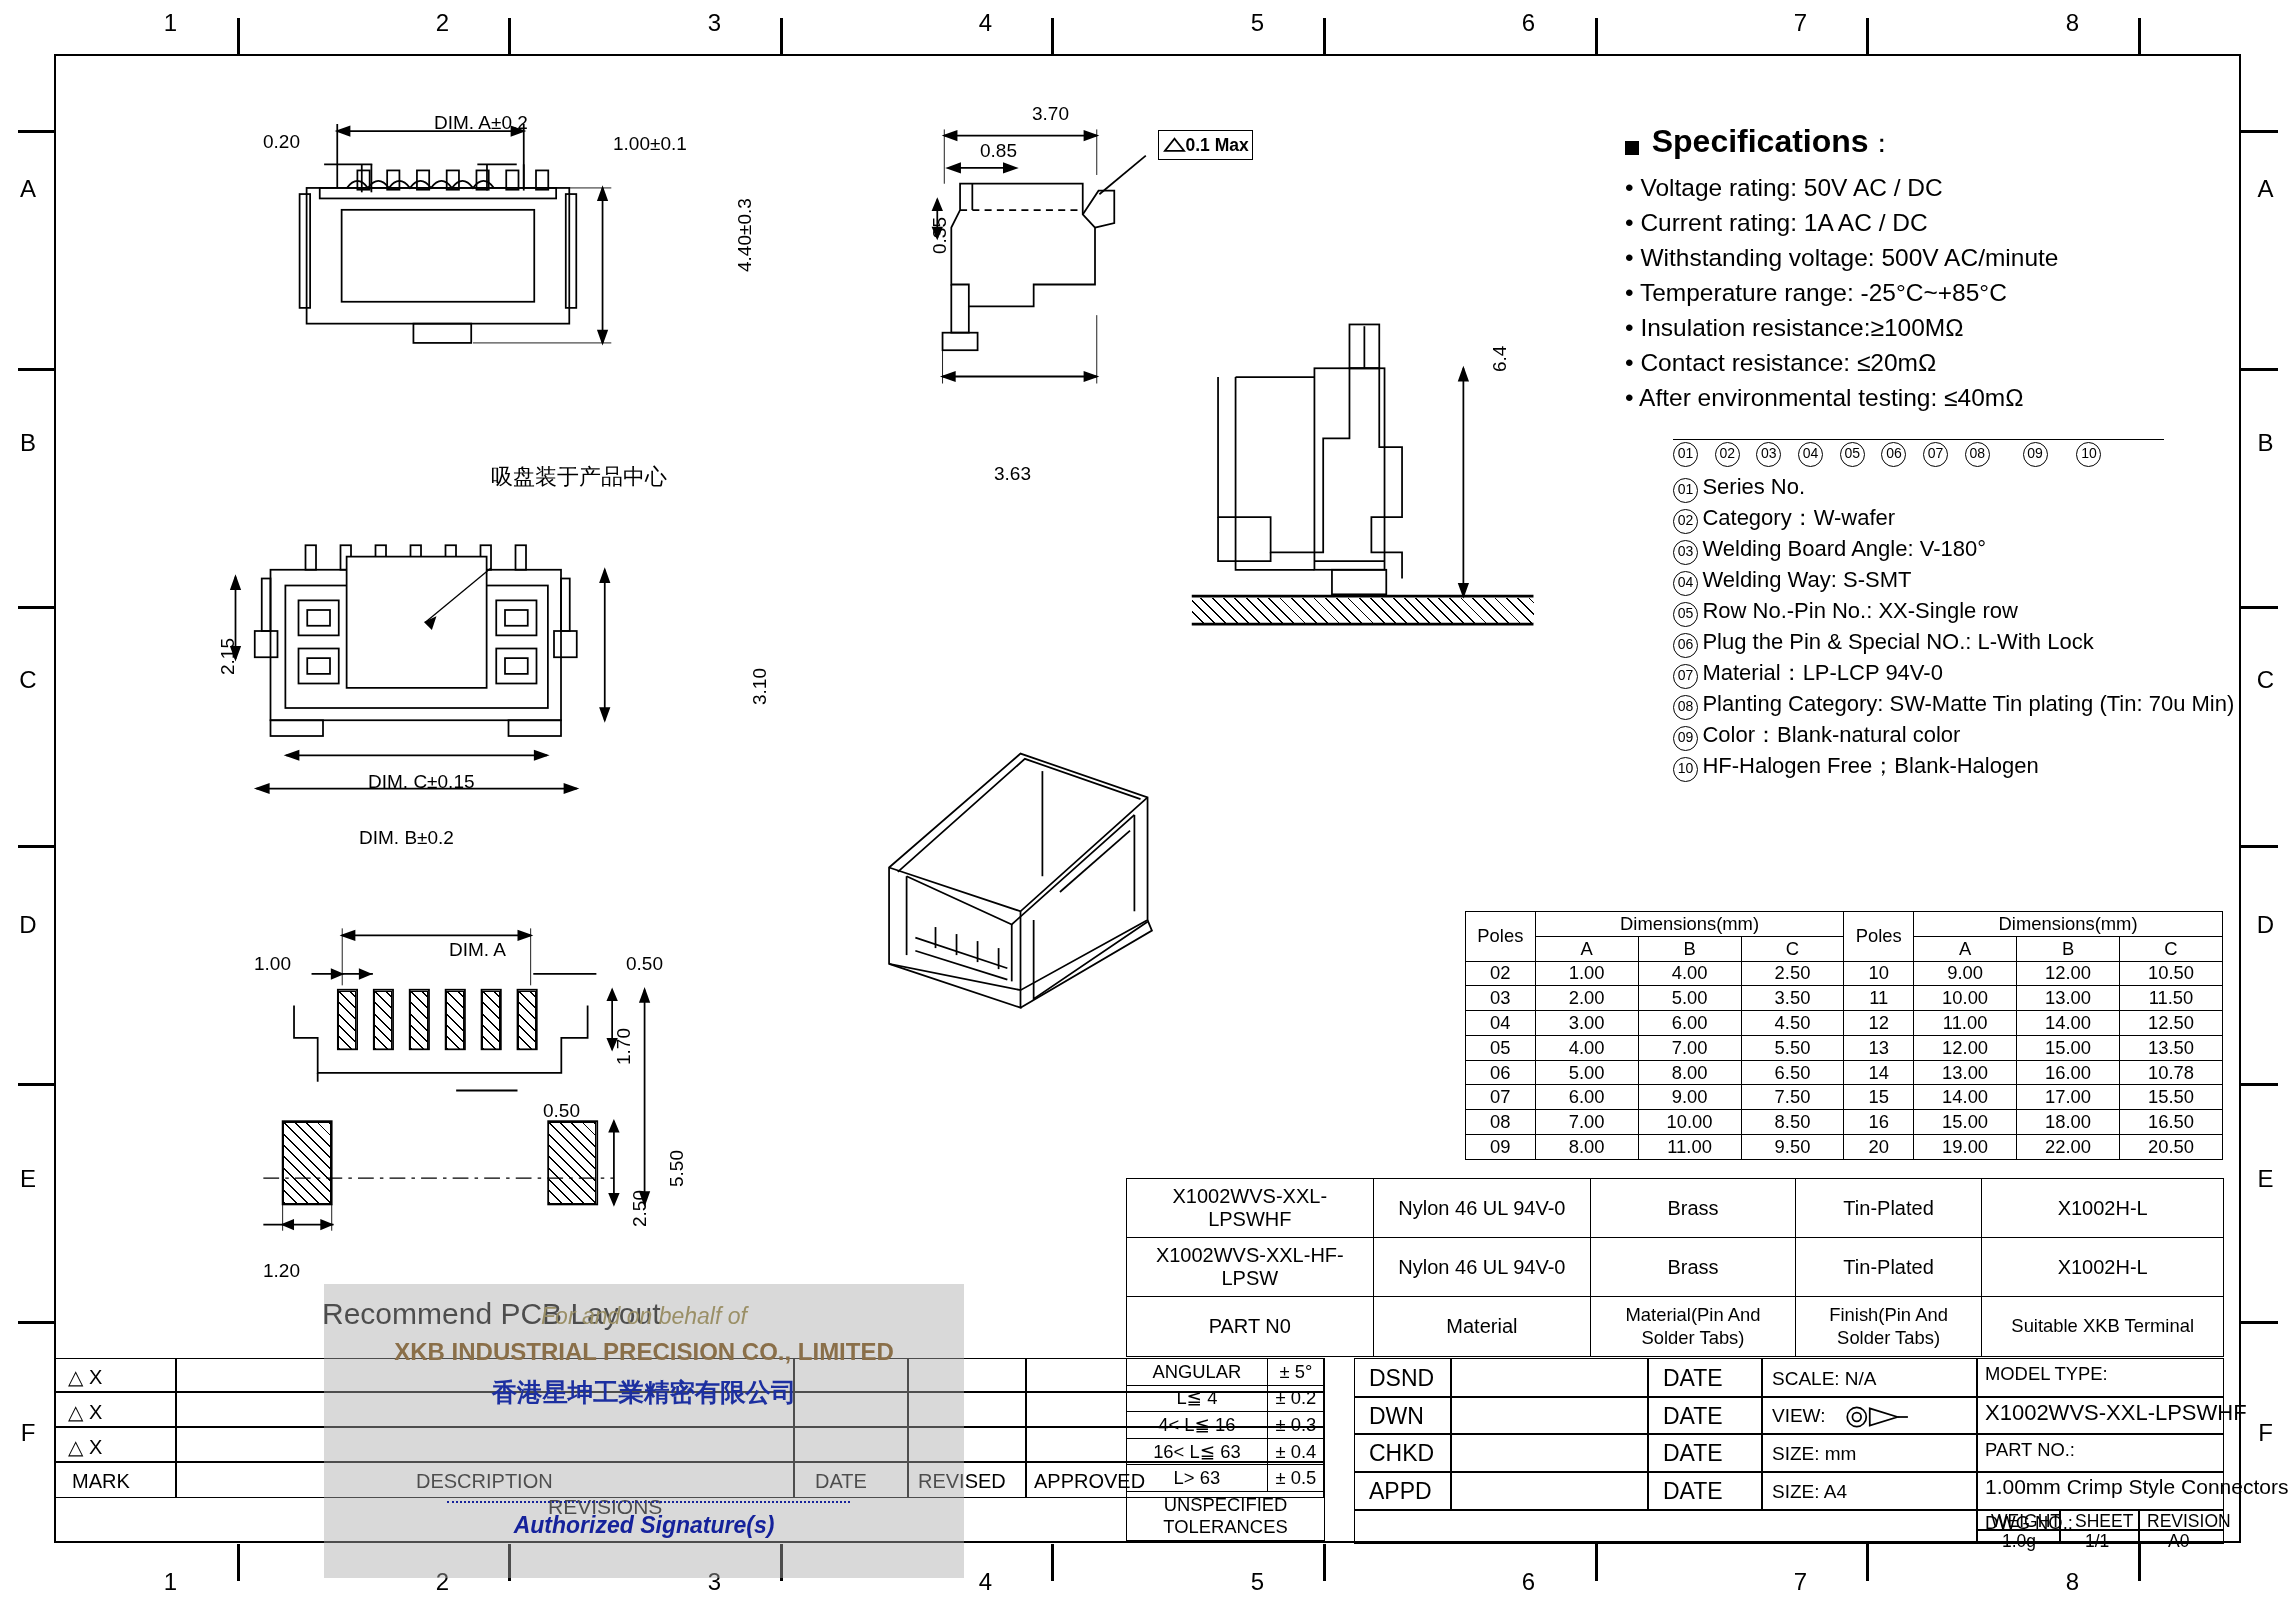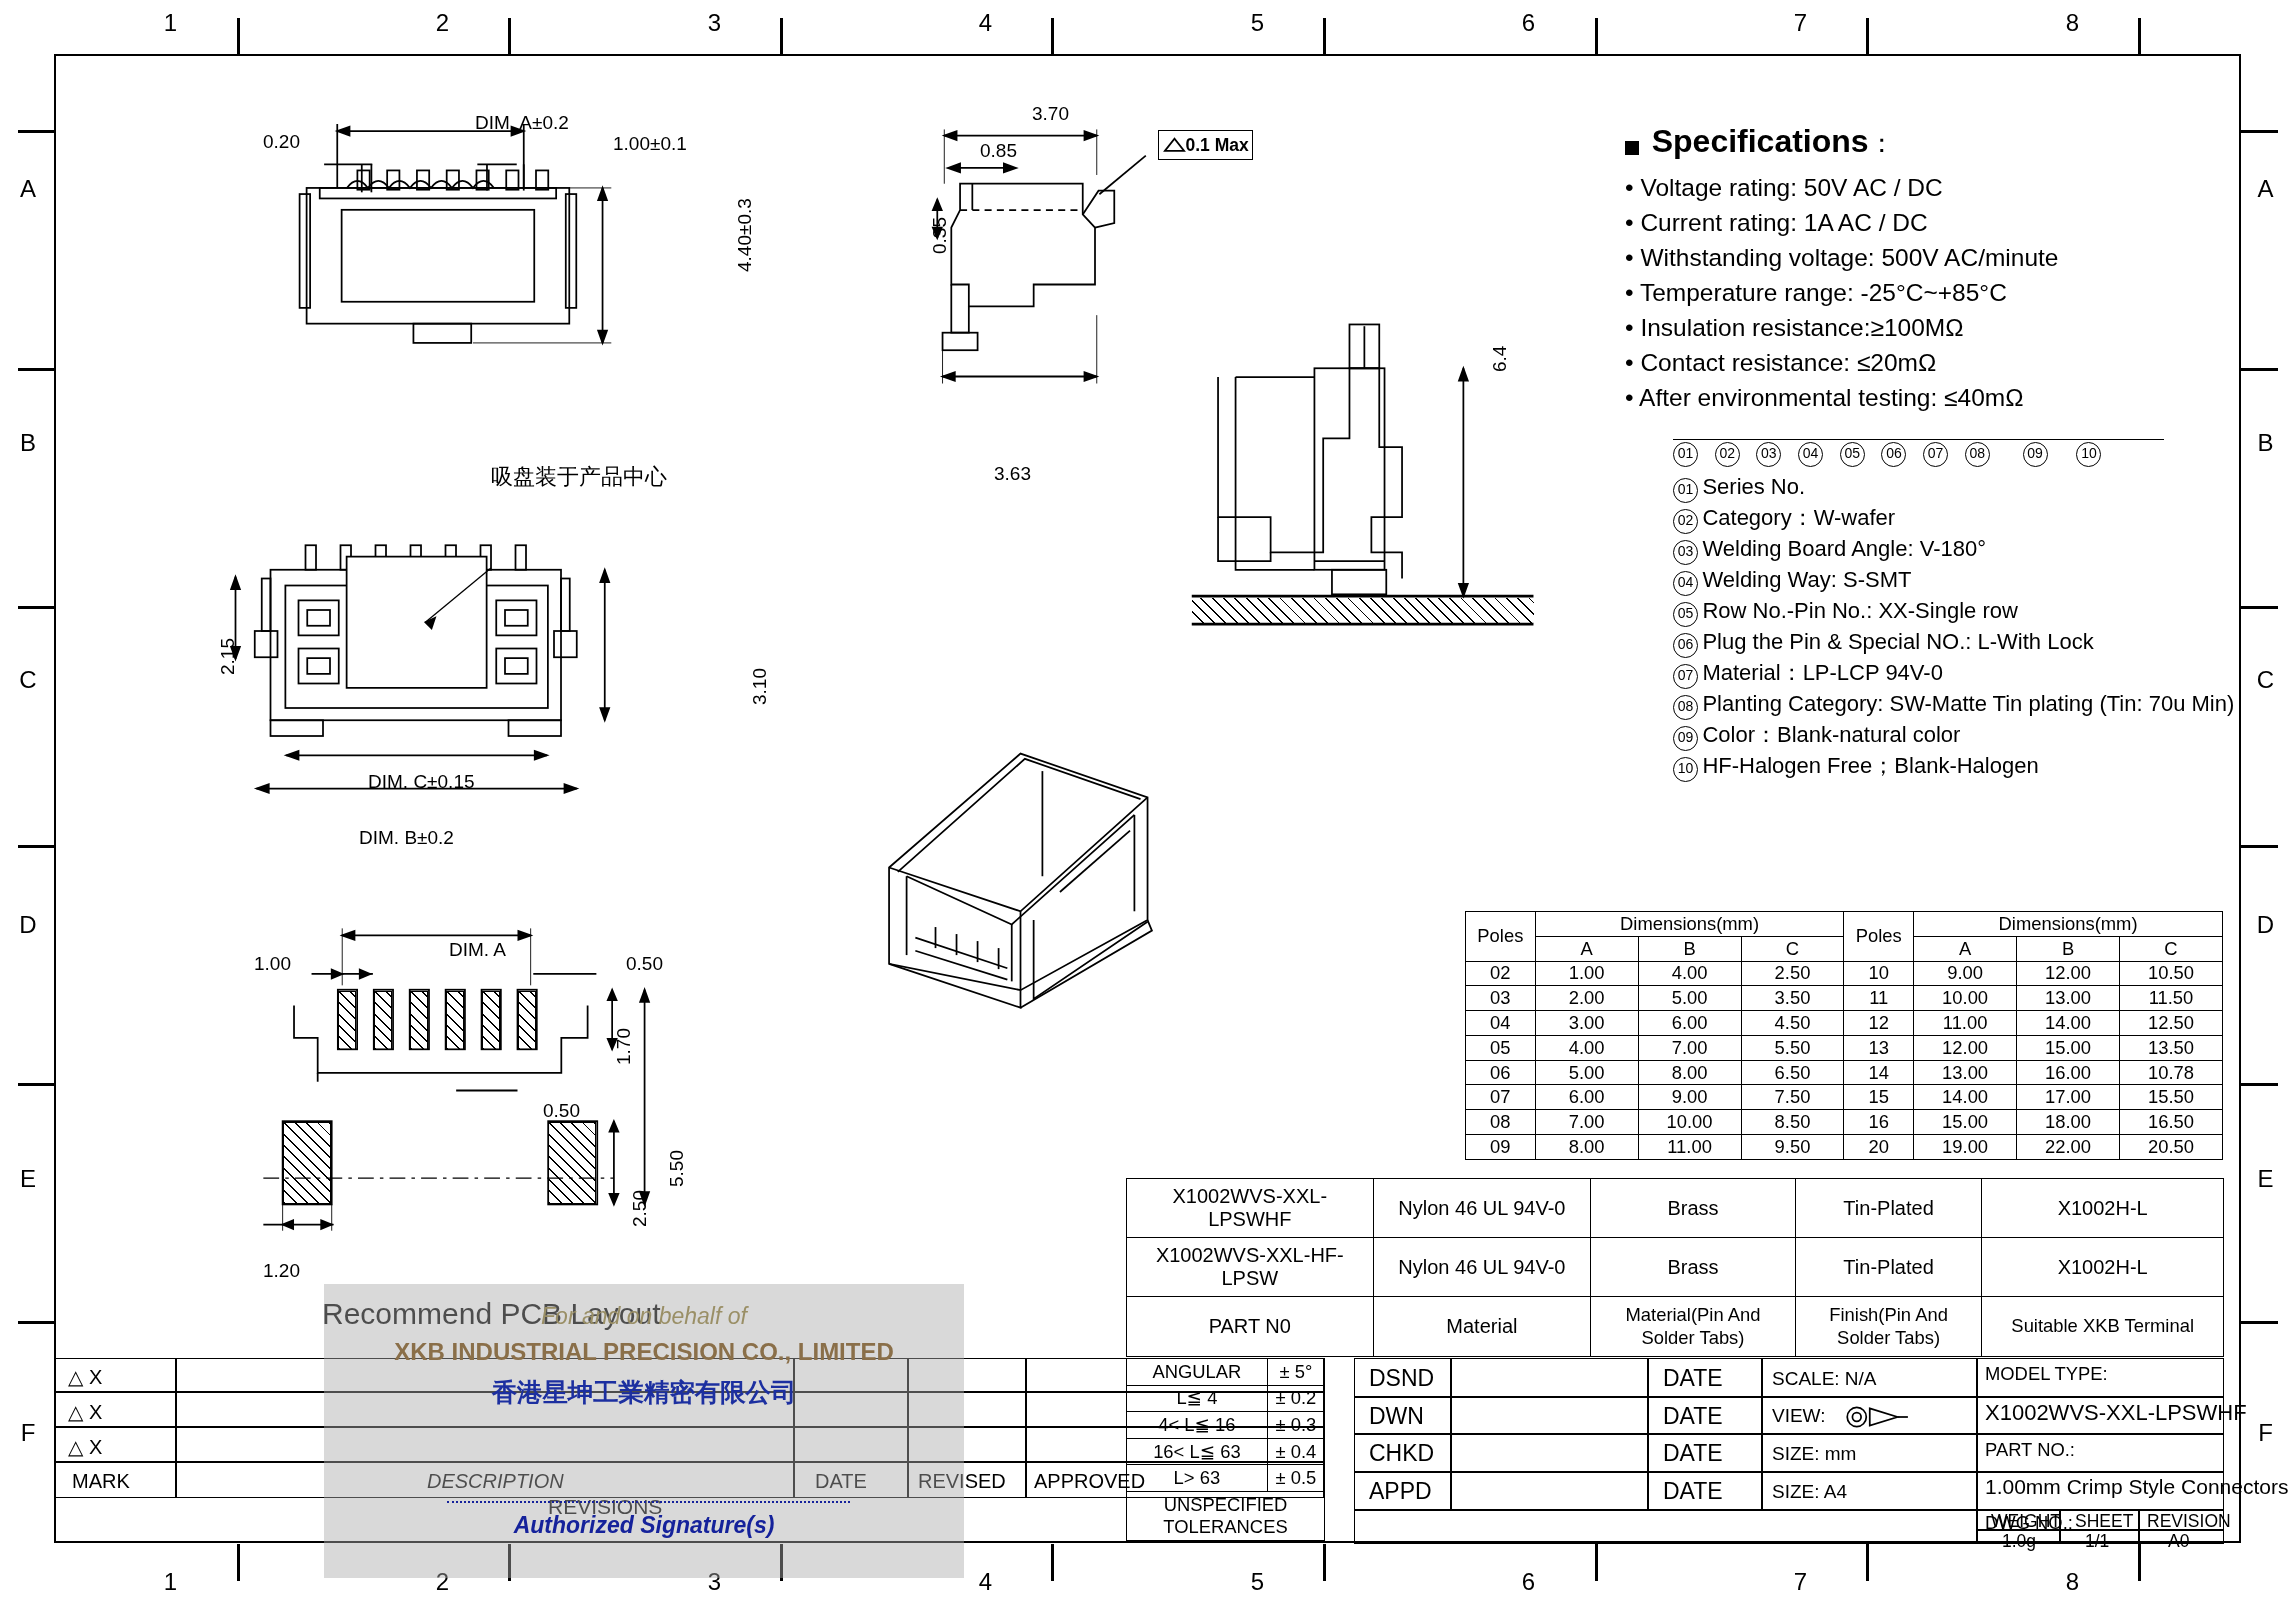--- a/index.html
+++ b/index.html
@@ -133,21 +133,21 @@
 
       <rect x="222" y="260" width="66" height="22"></rect>
 
       <line x1="438" y1="105" x2="438" y2="282"></line>
       <polygon points="438,105 433,119 443,119" fill="#000"></polygon>
       <polygon points="438,282 433,268 443,268" fill="#000"></polygon>
       <line x1="400" y1="105" x2="448" y2="105" stroke-width="1"></line>
       <line x1="290" y1="282" x2="448" y2="282" stroke-width="1"></line>
     </g>
   </svg>
-  <div class="dim" style="left:434px;top:112px;margin-left:41px;">DIM.  A±0.2</div>
+  <div class="dim" style="left:434px;top:112px;">DIM.  A±0.2</div>
   <div class="dim" style="left:263px;top:131px;">0.20</div>
   <div class="dim" style="left:613px;top:133px;">1.00±0.1</div>
   <div class="dim" style="left:734px;top:272px;transform:rotate(-90deg);transform-origin:left top;">4.40±0.3</div>
 
   <svg width="368" height="377" style="left:911px;top:96px;" viewBox="0 0 420 430">
     <g stroke="#000" fill="none" stroke-width="2">
 
       <line x1="38" y1="45" x2="212" y2="45"></line>
       <polygon points="38,45 52,40 52,50" fill="#000"></polygon>
       <polygon points="212,45 198,40 198,50" fill="#000"></polygon>
@@ -551,21 +551,21 @@
 
   <div class="ln" style="left:175px;top:1358px;width:1.8px;height:140px;"></div>
   <div class="ln" style="left:793px;top:1358px;width:1.8px;height:140px;"></div>
   <div class="ln" style="left:907px;top:1358px;width:1.8px;height:140px;"></div>
   <div class="ln" style="left:1025px;top:1358px;width:1.8px;height:140px;"></div>
 
   <div class="txt" style="left:68px;top:1365px;">△ X</div>
   <div class="txt" style="left:68px;top:1400px;">△ X</div>
   <div class="txt" style="left:68px;top:1435px;">△ X</div>
   <div class="txt" style="left:72px;top:1470px;">MARK</div>
-  <div class="txt" style="left:427px;top:1470px;font-style:italic;">DESCRIPTION</div>
+  <div class="txt" style="left:416px;top:1470px;">DESCRIPTION</div>
   <div class="txt" style="left:815px;top:1470px;">DATE</div>
   <div class="txt" style="left:918px;top:1470px;">REVISED</div>
   <div class="txt" style="left:1034px;top:1470px;">APPROVED</div>
   <div class="txt" style="left:548px;top:1495px;font-size:21px;">REVISIONS</div>
 
   <div class="box" style="left:1126px;top:1358px;width:0.9px;height:0.9px;border:none;"></div>
   <table class="rtab" style="position:absolute;left:1126px;top:1358px;width:199px;">
     <tbody>
         <tr>
           <td style="width:131px;text-align:center;">ANGULAR</td>

